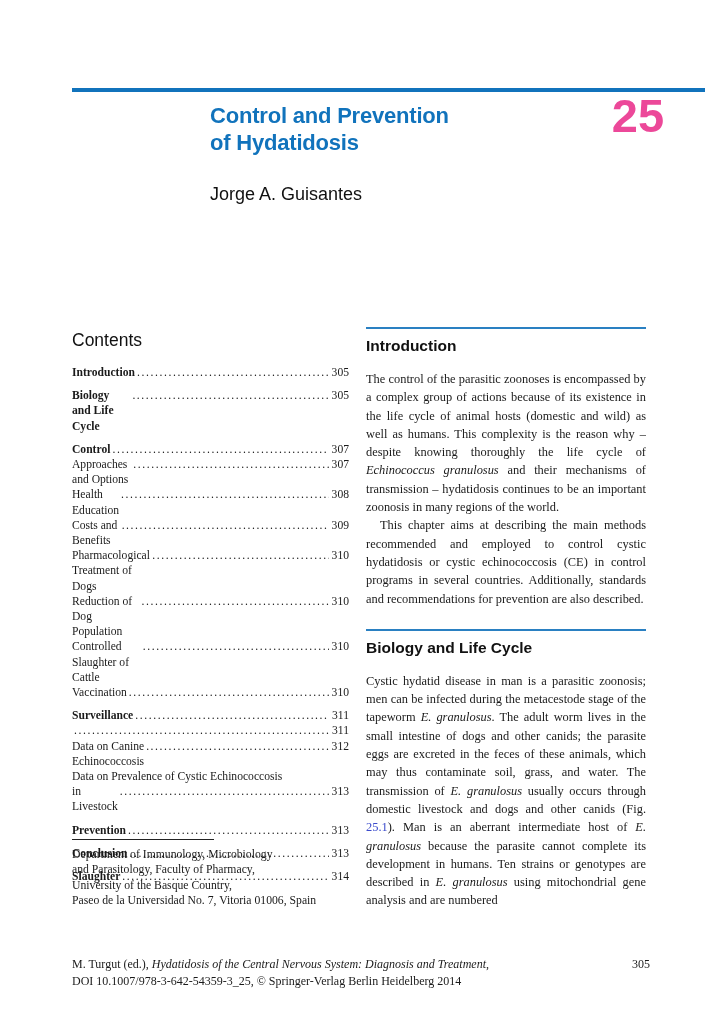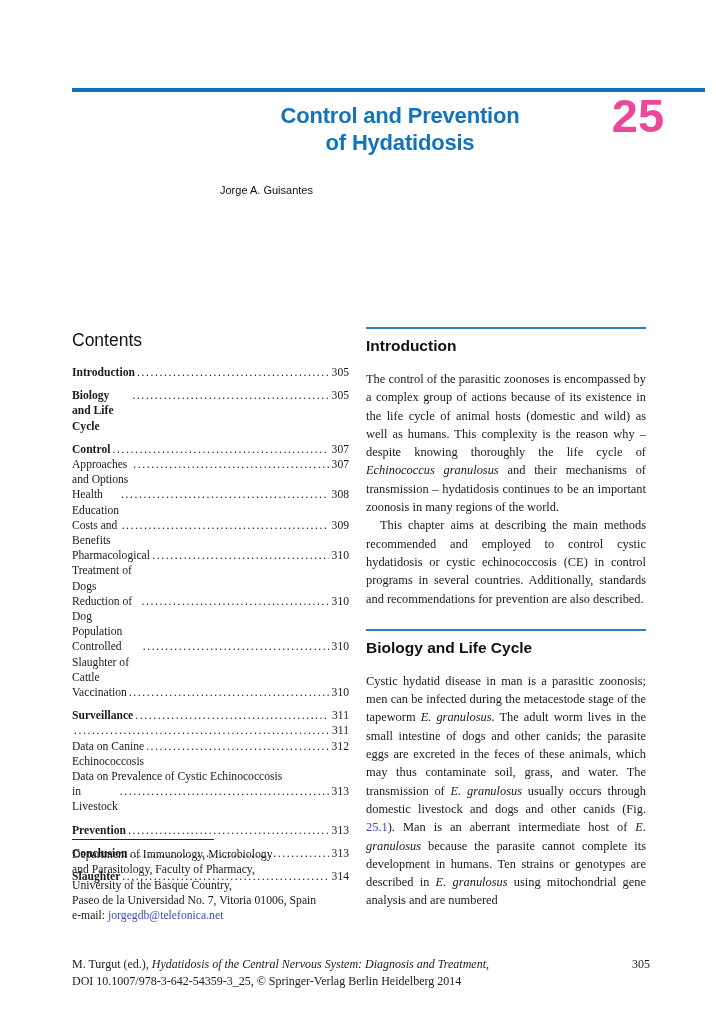--- a/index.html
+++ b/index.html
@@ -13,33 +13,33 @@
   }
   
   .header-rule{
     position:absolute;left:72px;top:88px;width:633px;height:4px;
     background:#1173bc;
   }
   .chapter-title{
     position:absolute;left:210px;top:102px;width:380px;
     font-family:"Liberation Sans", sans-serif;
     font-weight:bold;font-size:22px;line-height:27px;
-    color:#1173bc;letter-spacing:-0.2px;text-align:center;
+    color:#1173bc;letter-spacing:-0.2px;
   }
   .chapter-number{
     position:absolute;left:601px;top:91px;width:74px;
     text-align:center;
     font-family:"Liberation Sans", sans-serif;
     font-weight:bold;font-size:47px;line-height:50px;
     color:#ec4899;
   }
   .chapter-author{
-    position:absolute;left:220px;top:184px;
-    font-family:"Liberation Sans", sans-serif;
-    font-size:11px;color:#111;
+    position:absolute;left:210px;top:184px;
+    font-family:"Liberation Sans", sans-serif;
+    font-size:18px;color:#111;
   }
   
   .col-left{position:absolute;left:72px;top:330px;width:277px;}
   .contents-heading{
     font-family:"Liberation Sans", sans-serif;
     font-weight:normal;font-size:17.5px;color:#111;
     margin:0 0 14px 0;
   }
   .toc-row{display:flex;align-items:baseline;font-size:11.6px;line-height:15.2px;}
   .toc-row.gap{margin-top:8px;}
@@ -208,22 +208,19 @@
 </div>
 
 <div class="footnote">
   <hr class="footnote-rule">
   <div>
       <div>Department of Immunology, Microbiology</div>
       <div>and Parasitology, Faculty of Pharmacy,</div>
       <div>University of the Basque Country,</div>
       <div>Paseo de la Universidad No. 7, Vitoria 01006, Spain</div>
     </div>
-  <div>
-    <span>e-mail: </span><a class="link" href="#">jorgegdb@telefonica.net</a>
-  </div>
 </div>
 
 <div class="footer">
   <div><span>M. Turgut (ed.), </span><span style="font-style: italic;">Hydatidosis of the Central Nervous System: Diagnosis and Treatment</span><span>,</span></div>
   <div>DOI 10.1007/978-3-642-54359-3_25, © Springer-Verlag Berlin Heidelberg 2014</div>
   <span class="pagenum">305</span>
 </div>
 
 </body></html>

